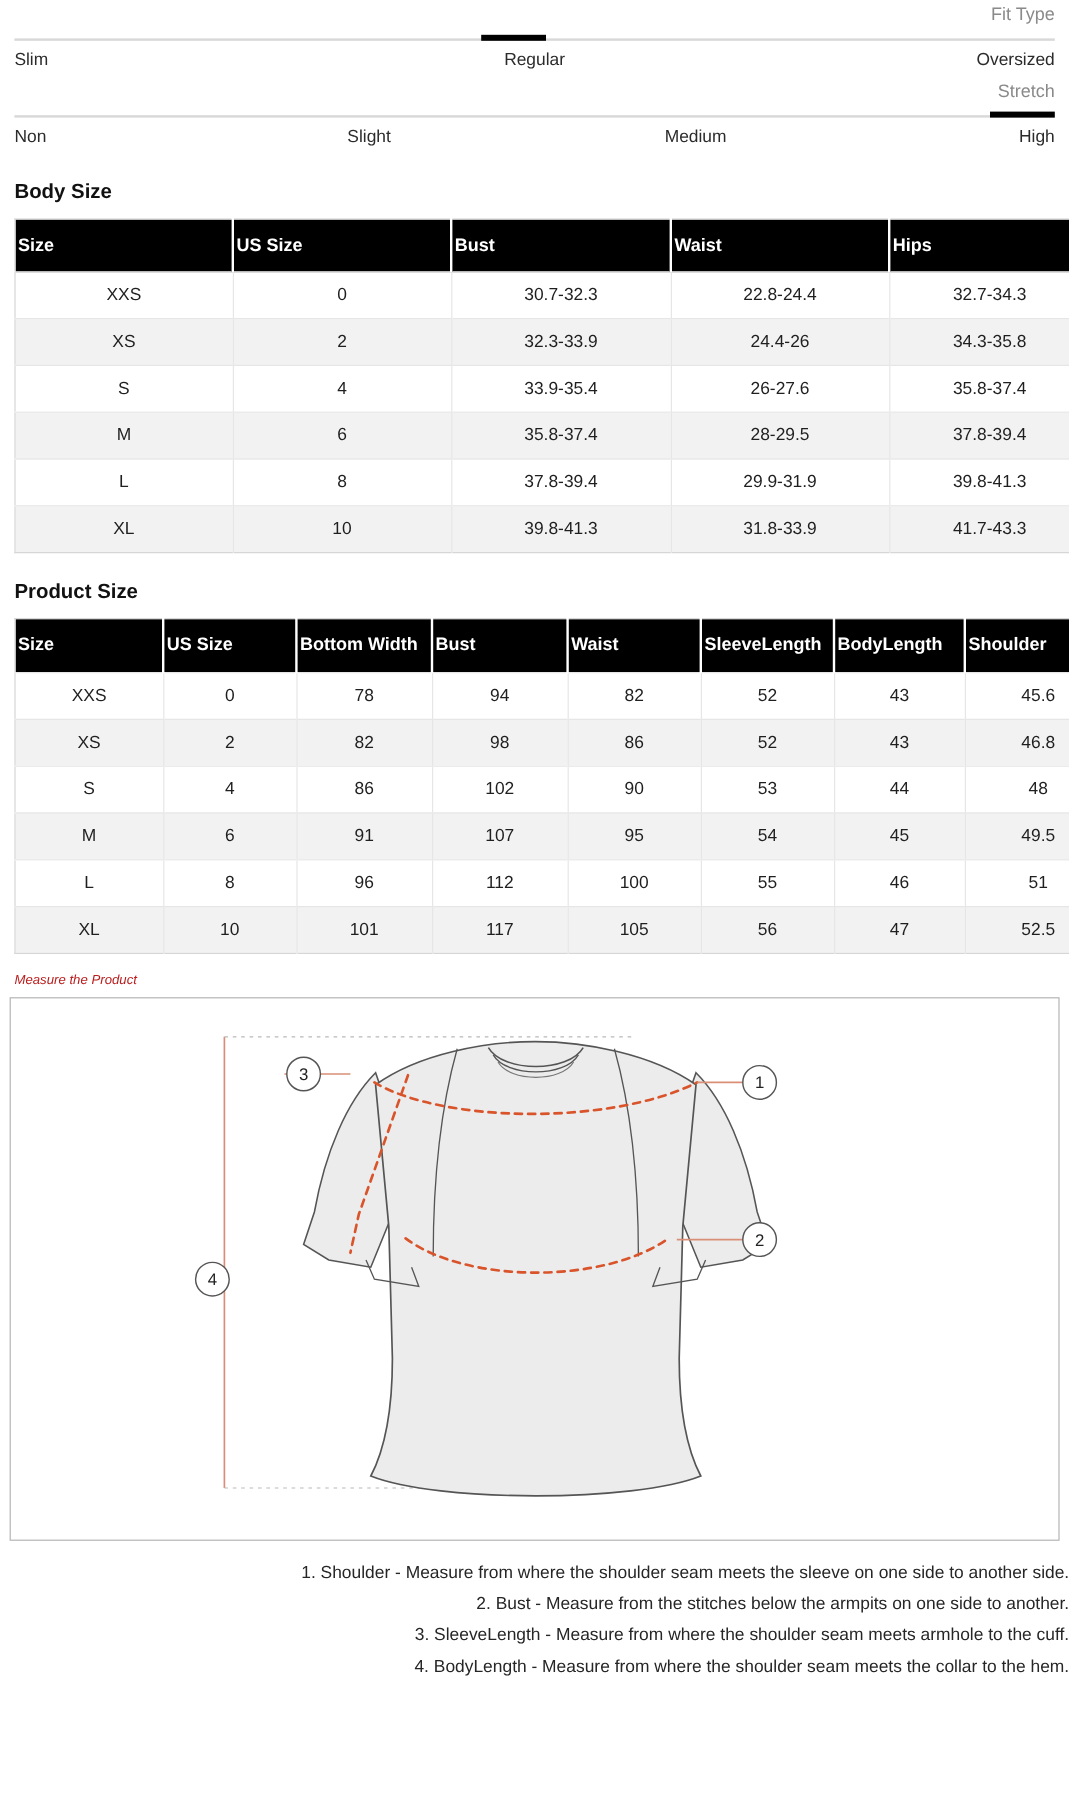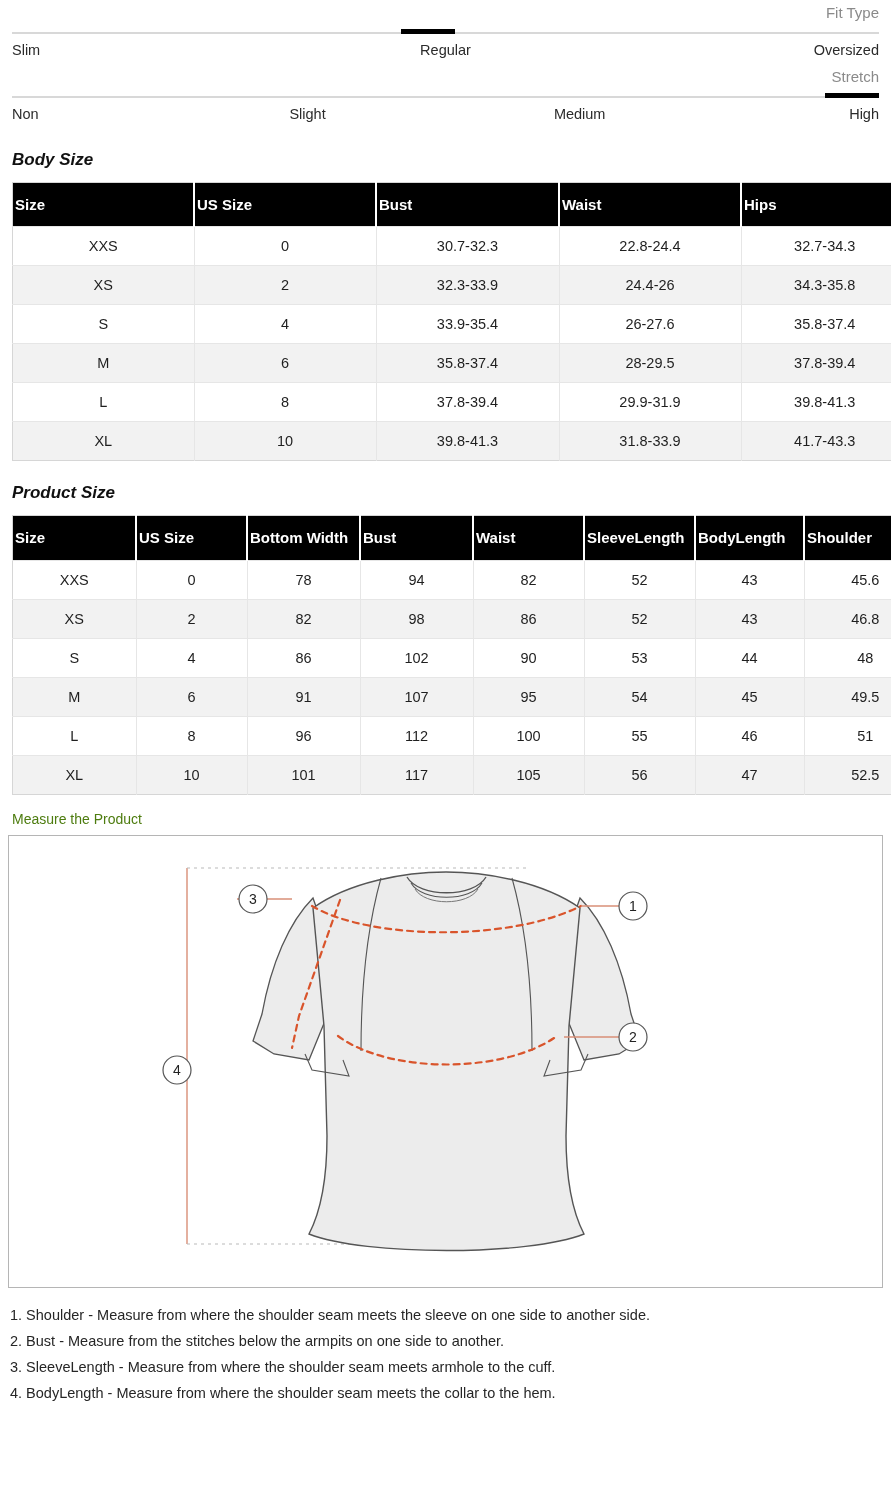--- a/index.html
+++ b/index.html
@@ -49,21 +49,20 @@
     color: #2b2b2b;
     white-space: nowrap;
   }
 
   
   .section-title {
     font-size: 17px;
     font-weight: bold;
     color: #111111;
     margin: 22px 0 12px 12px;
-    font-style: italic;
   }
 
   
   .size-table {
     width: 867px;
     margin: 0 12px;
     border-collapse: collapse;
     table-layout: fixed;
     border: 1px solid #d6d6d6;
   }
@@ -86,37 +85,38 @@
     color: #1f1f1f;
     border-right: 1px solid #e6e6e6;
     border-top: 1px solid #e6e6e6;
   }
   .size-table td:last-child { border-right: none; }
   .size-table tbody tr:nth-child(even) { background: #f2f2f2; }
   .size-table tbody tr:nth-child(odd) { background: #ffffff; }
 
   
   .measure-label {
-    font-size: 14px;
-    color: #4d7c0f;
+    font-size: 11px;
+    font-style: italic;
+    color: #b91c1c;
     margin: 16px 0 8px 12px;
   }
   .diagram-box {
     margin: 0 8px;
     border: 1px solid #b5b5b5;
     background: #ffffff;
     height: 453px;
     box-sizing: border-box;
     position: relative;
     overflow: hidden;
   }
   .diagram-box svg { display: block; }
 
   
-  .notes { margin: 14px 0 0 10px; }
+  .notes { margin: 14px 0 0 10px; text-align: right; }
   .note-line {
     font-size: 14.5px;
     color: #262626;
     line-height: 26px;
   }
 </style>
 </head>
 <body>
 
 <div class="attr-block">

